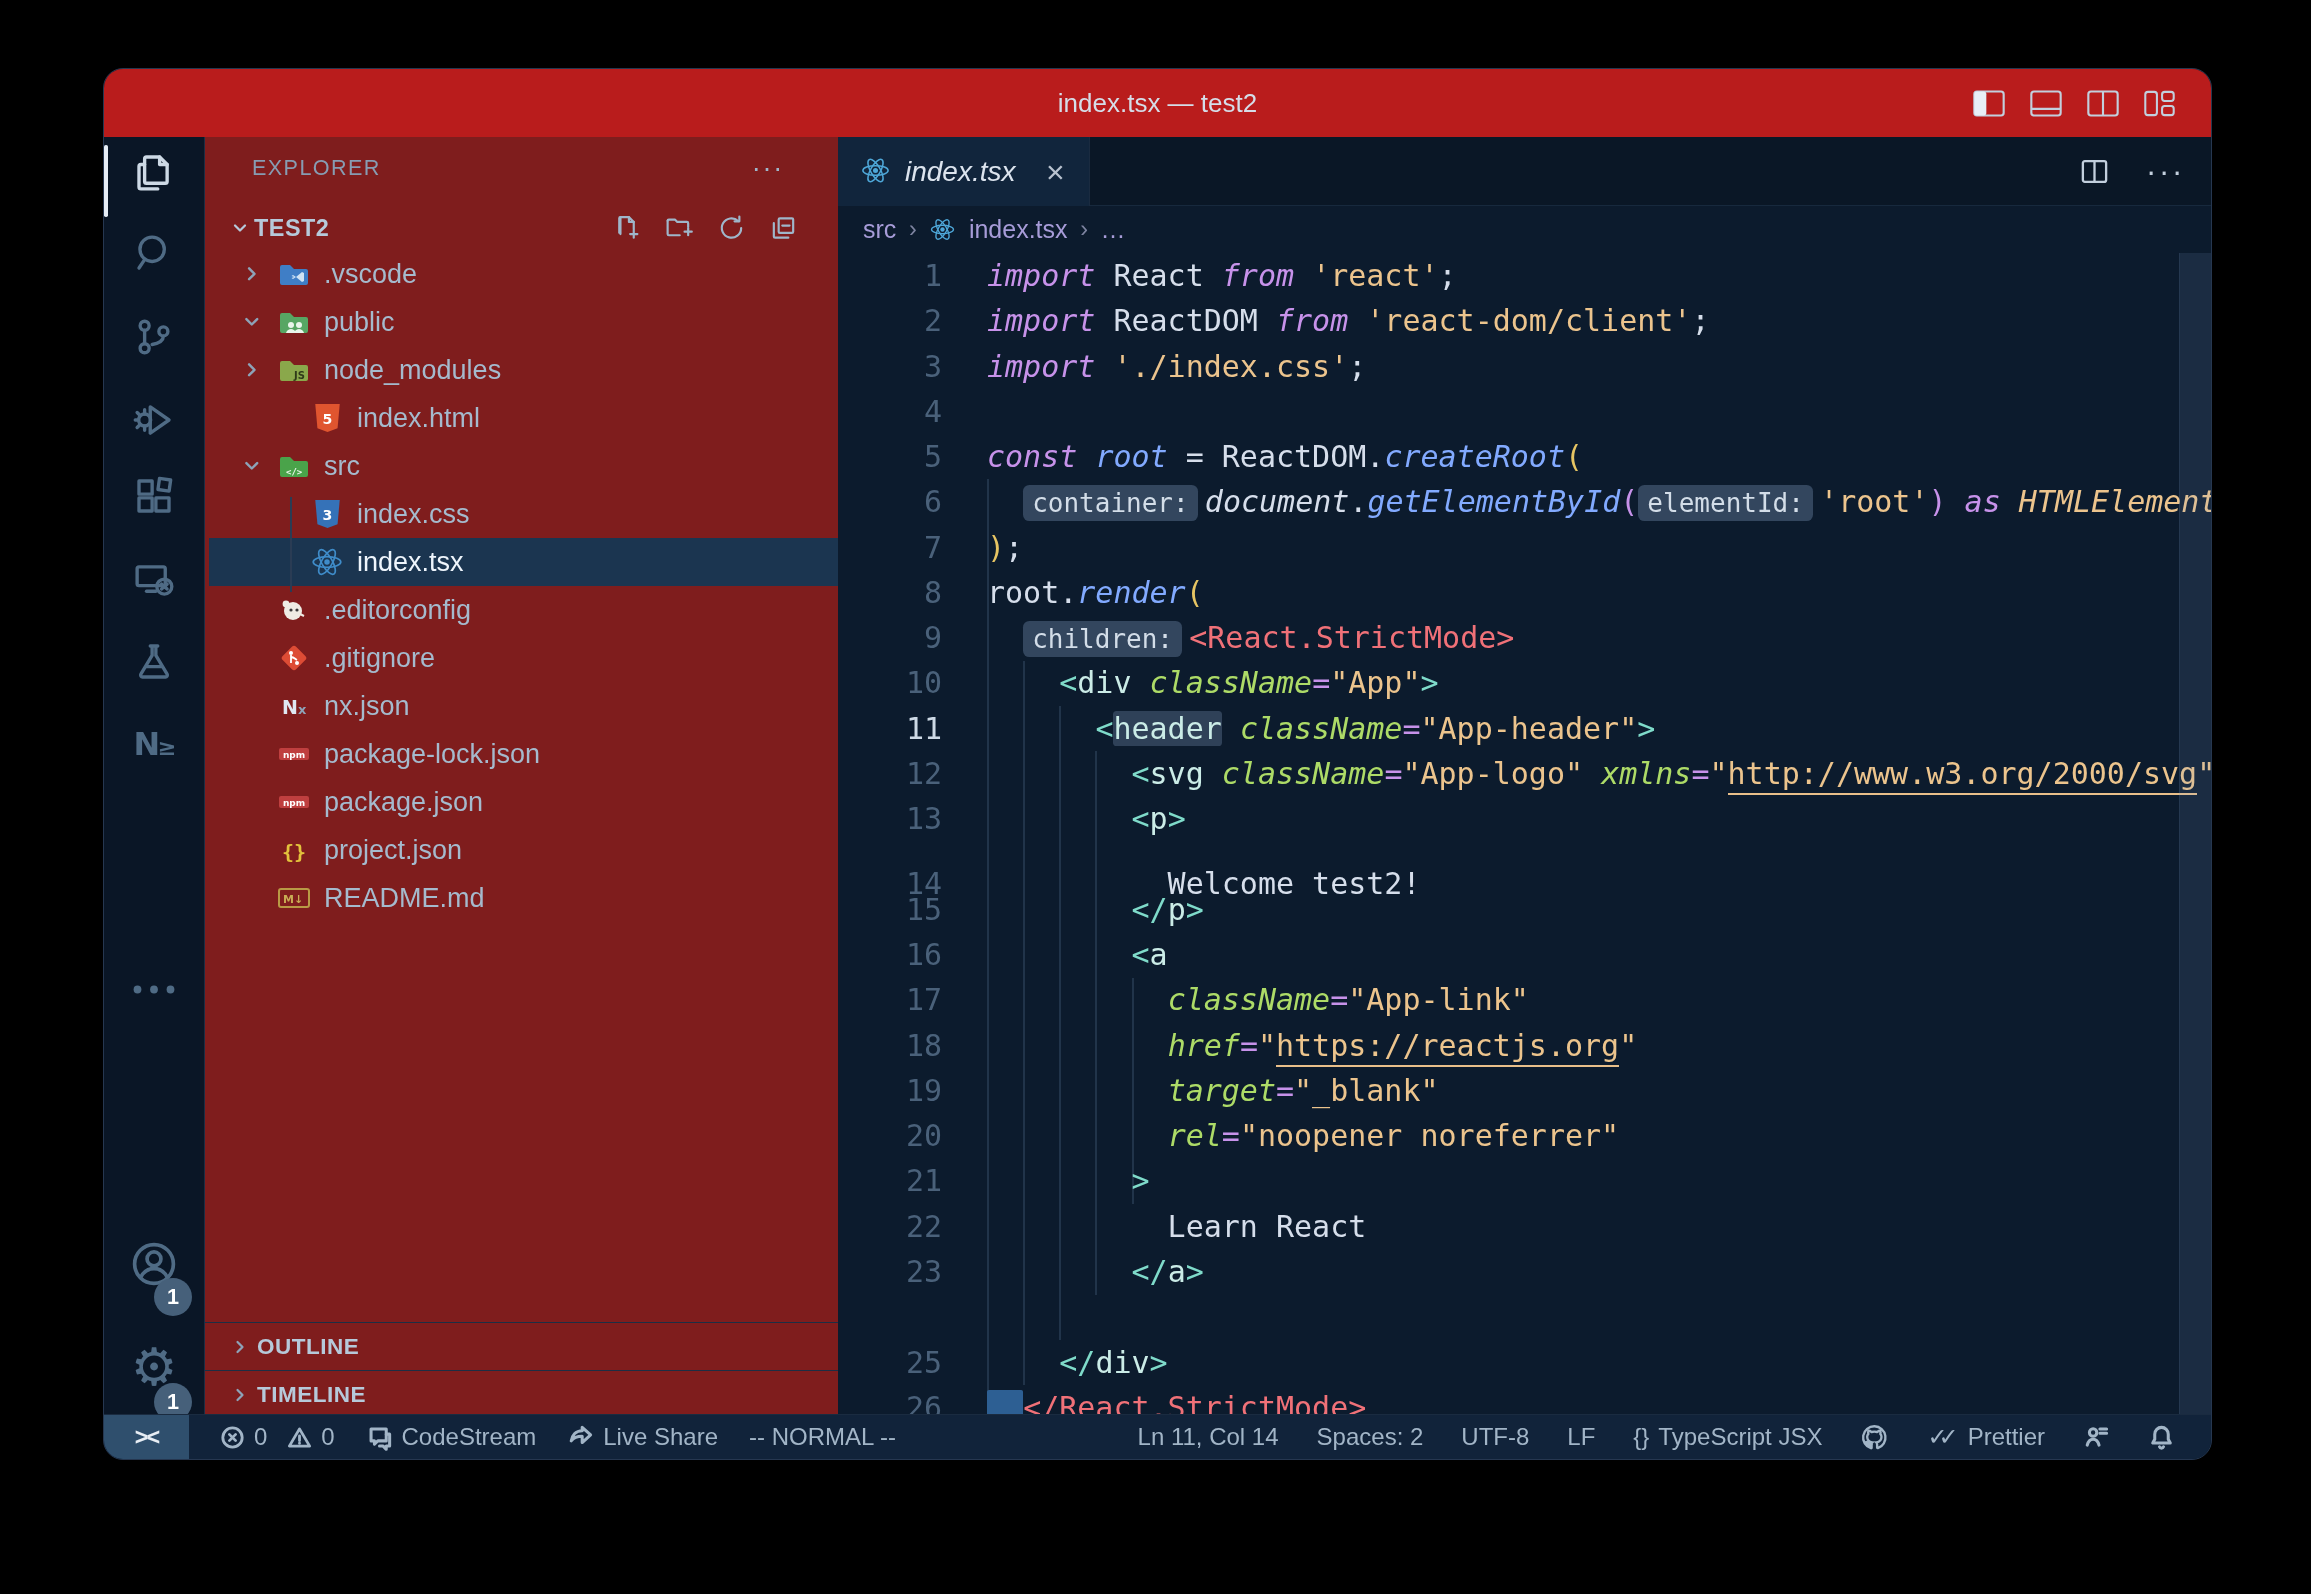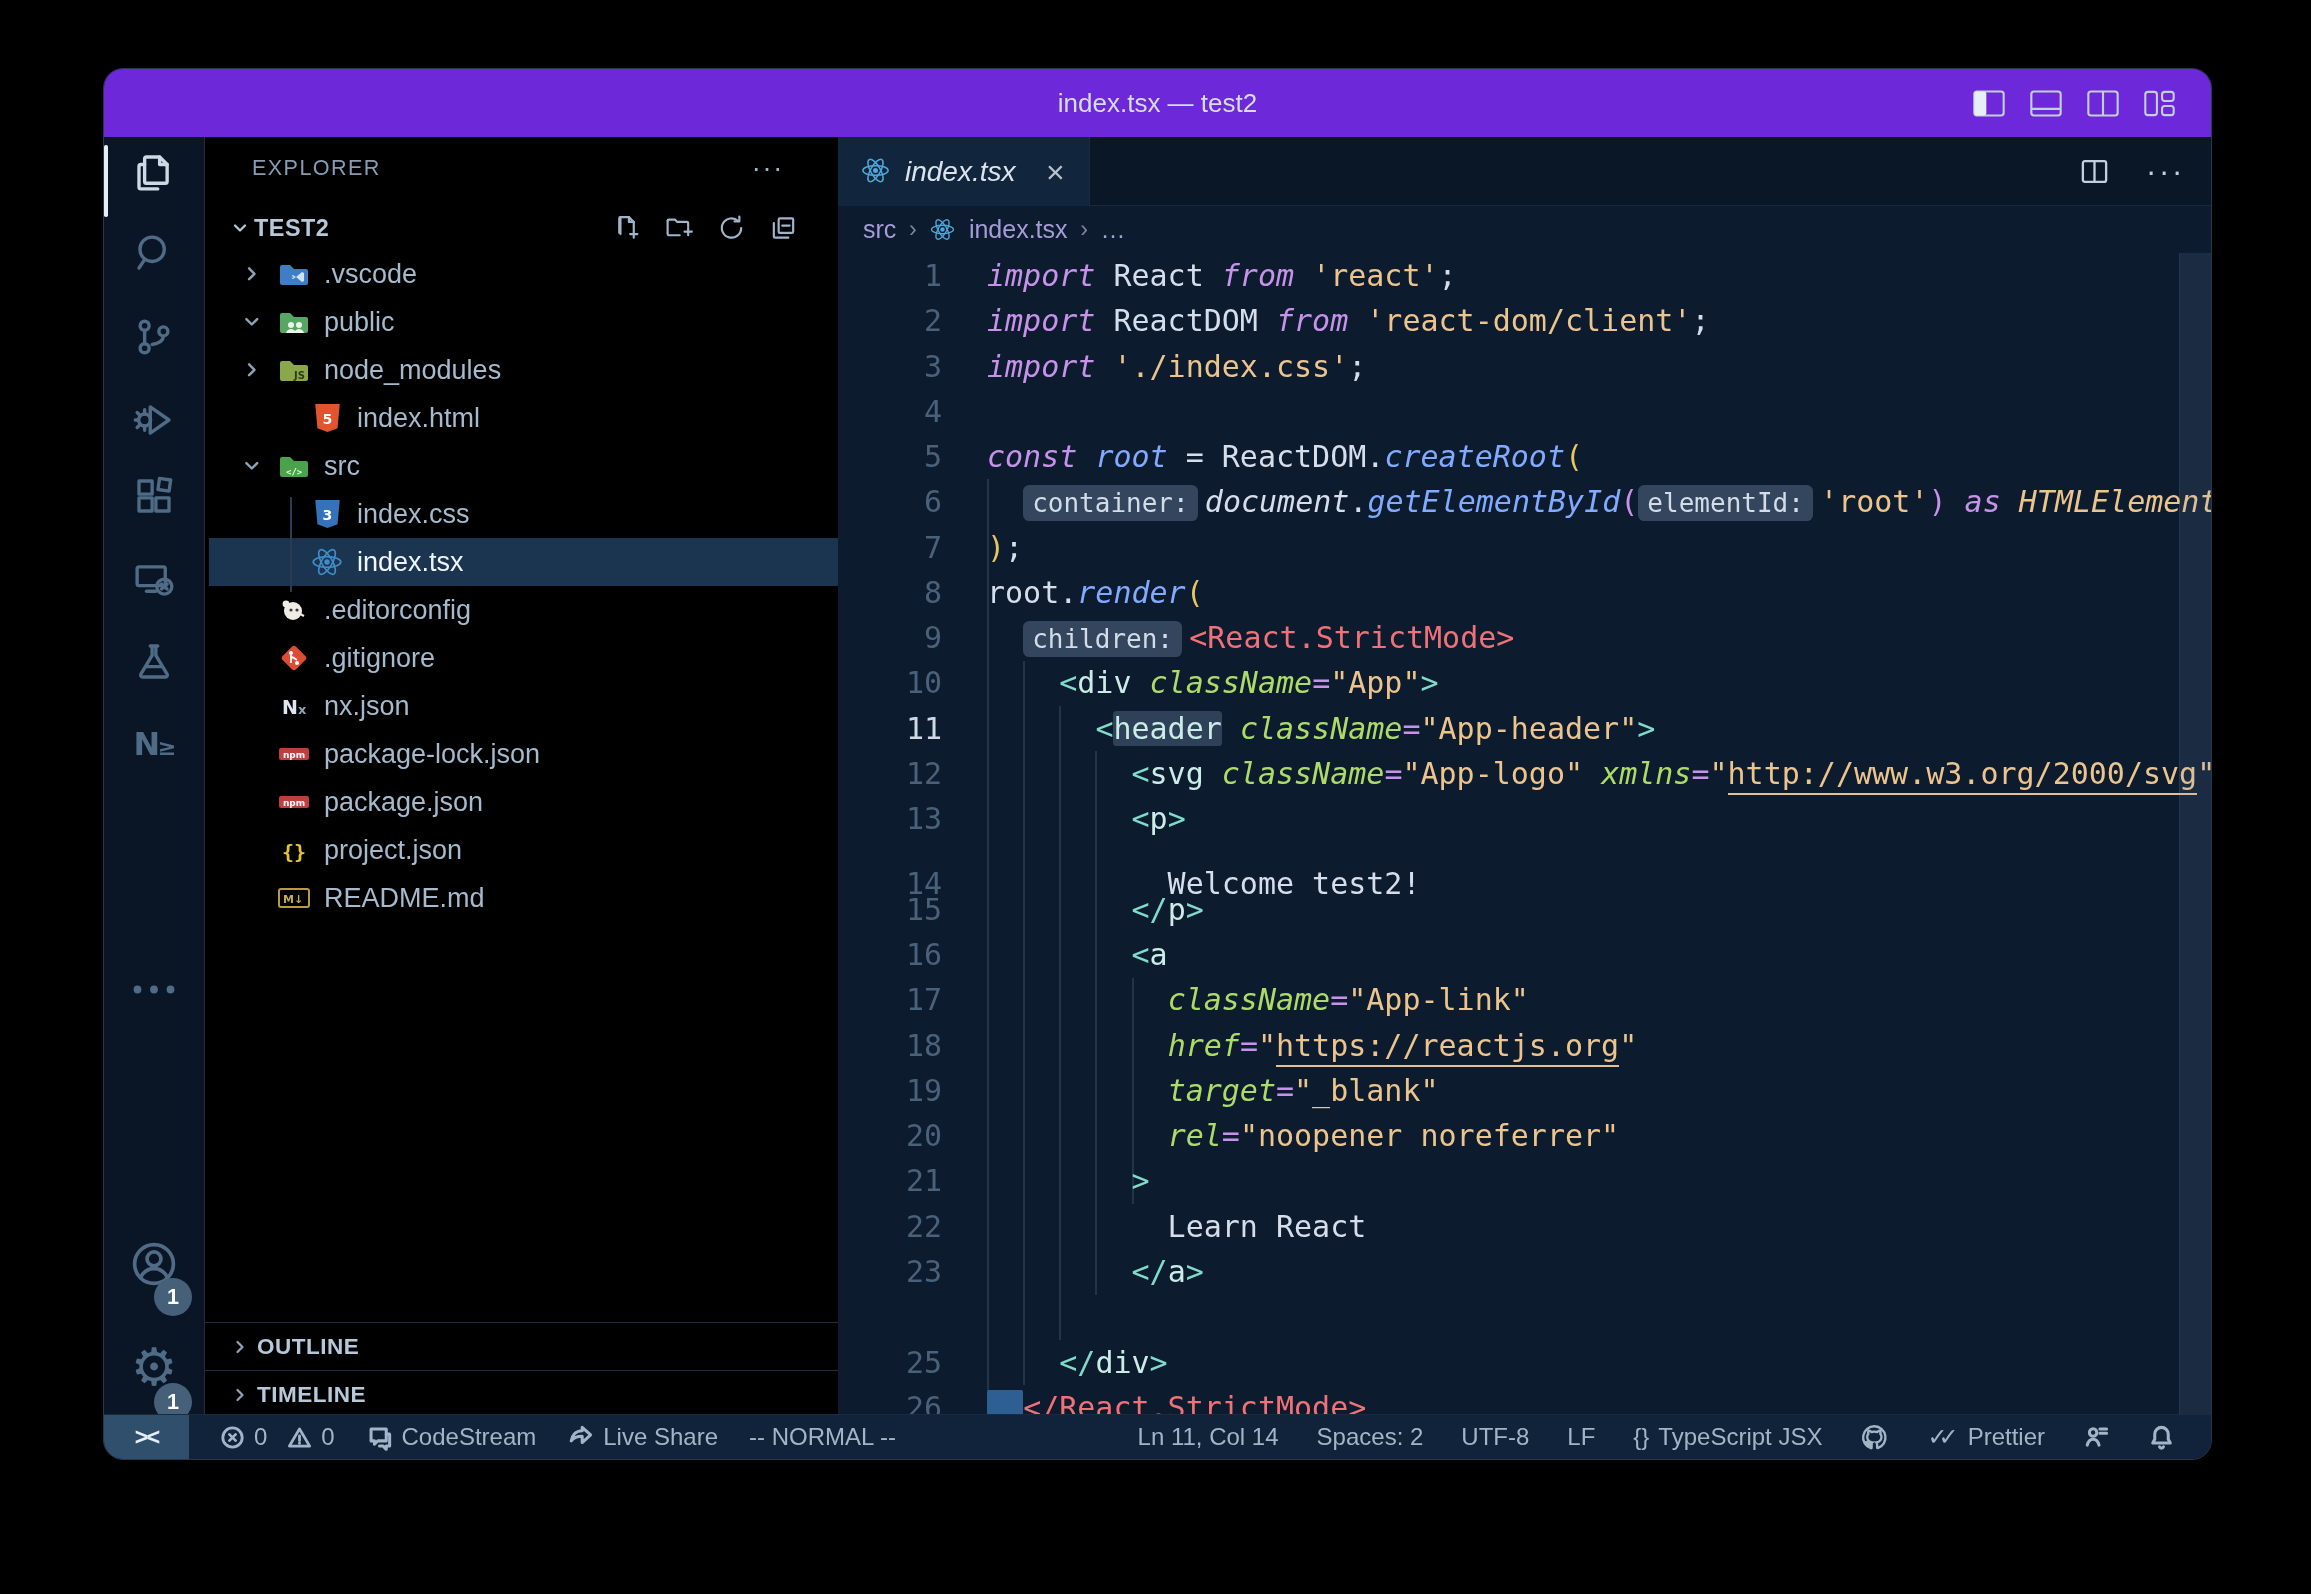--- a/index.html
+++ b/index.html
@@ -2,36 +2,36 @@
 <html style="font-size:14.4px"><head>
 <meta charset="utf-8">
 <style>
   * { margin:0; padding:0; box-sizing:border-box; }
   body { background:#000; font-family:"Liberation Sans", sans-serif; }
   .stage { position:relative; width:2311px; height:1595px; background:#000; overflow:hidden; }
   .window { position:absolute; left:103px; top:68px; width:2109px; height:1392px;
             background:#0c1b2d; border-radius:20px; overflow:hidden;
             border:0.9px solid #263750; }
   
-  .titlebar { position:absolute; left:0; top:0; width:100%; height:68px; background:#6d28d9; }
+  .titlebar { position:absolute; left:0; top:0; width:100%; height:68px; background:#b91c1c; }
   .tl { position:absolute; top:91px; width:21.6px; height:21.6px; border-radius:50%; }
   .tl.red{ left:122px; background:#ff5f57; } .tl.yellow{ left:158px; background:#febc2e; } .tl.green{ left:193px; background:#28c840; }
   .title { position:absolute; top:0; left:0; width:100%; height:68px; display:flex; align-items:center; justify-content:center;
            color:#d5dde8; font-size:26px; font-weight:500; }
   .tb-icons { position:absolute; right:36px; top:0; height:68px; display:flex; align-items:center; gap:25px; }
   .tb-icons svg { display:block; }
   
   .activity { position:absolute; left:0; top:68px; width:101px; height:1279px; background:#0a1626; border-right:0.9px solid #1d2e44; }
   .act-ind { position:absolute; left:0; top:8px; width:3.6px; height:72px; background:#e6edf5; border-radius:1.8px; }
   .act-icon { position:absolute; left:50%; transform:translate(-50%,-50%); color:#4f6b85; }
   .act-icon.active { color:#cdd9e5; }
   .badge { position:absolute; width:38px; height:38px; border-radius:50%; background:#46607a; color:#fff;
            font-size:21.6px; font-weight:700; display:flex; align-items:center; justify-content:center; }
   
-  .sidebar { position:absolute; left:101px; top:68px; width:634px; height:1279px; background:#000000; border-right:0.9px solid #1d2e44; }
+  .sidebar { position:absolute; left:101px; top:68px; width:634px; height:1279px; background:#7f1d1d; border-right:0.9px solid #1d2e44; }
   .sb-header { position:absolute; top:0; left:0; width:100%; height:61px; }
   .sb-header .lbl { position:absolute; left:47px; top:31px; transform:translateY(-50%);
                     color:#879cb2; font-size:21.6px; letter-spacing:1.4px; }
   .sb-header .dots { position:absolute; right:54px; top:31px; transform:translateY(-50%); color:#9fb6ca; font-size:27px; letter-spacing:1.8px; }
   .section-row { position:absolute; left:0; top:69px; width:100%; height:43px; color:#b6c9da; }
   .section-row .chev { position:absolute; left:25px; top:50%; transform:translateY(-50%); }
   .section-row .lbl { position:absolute; left:49px; top:50%; transform:translateY(-50%); font-size:23.4px; font-weight:700; letter-spacing:0.5px; }
   .section-actions { position:absolute; right:40px; top:50%; transform:translateY(-50%); display:flex; gap:23.4px; color:#9fb6ca; }
   .tree { position:absolute; left:4px; top:113px; width:100%; }
   .trow { position:relative; width:100%; height:48px; display:flex; align-items:center; color:#a5bacd; font-size:27px; cursor:pointer; }

